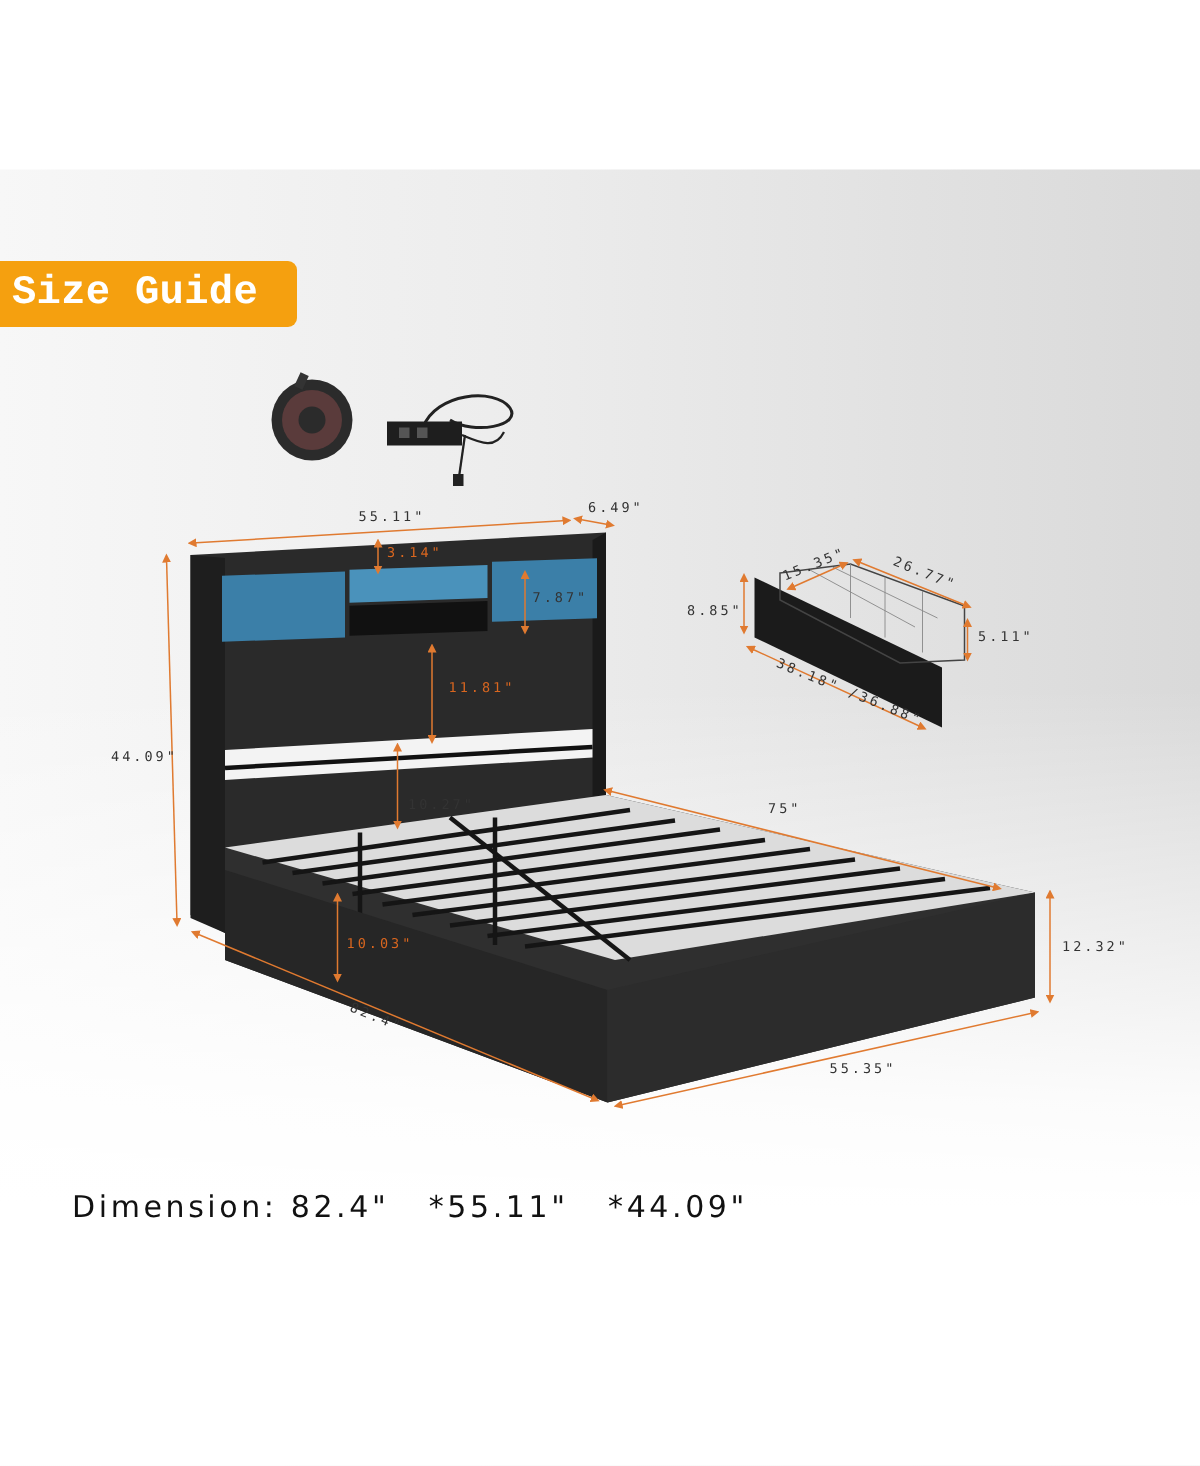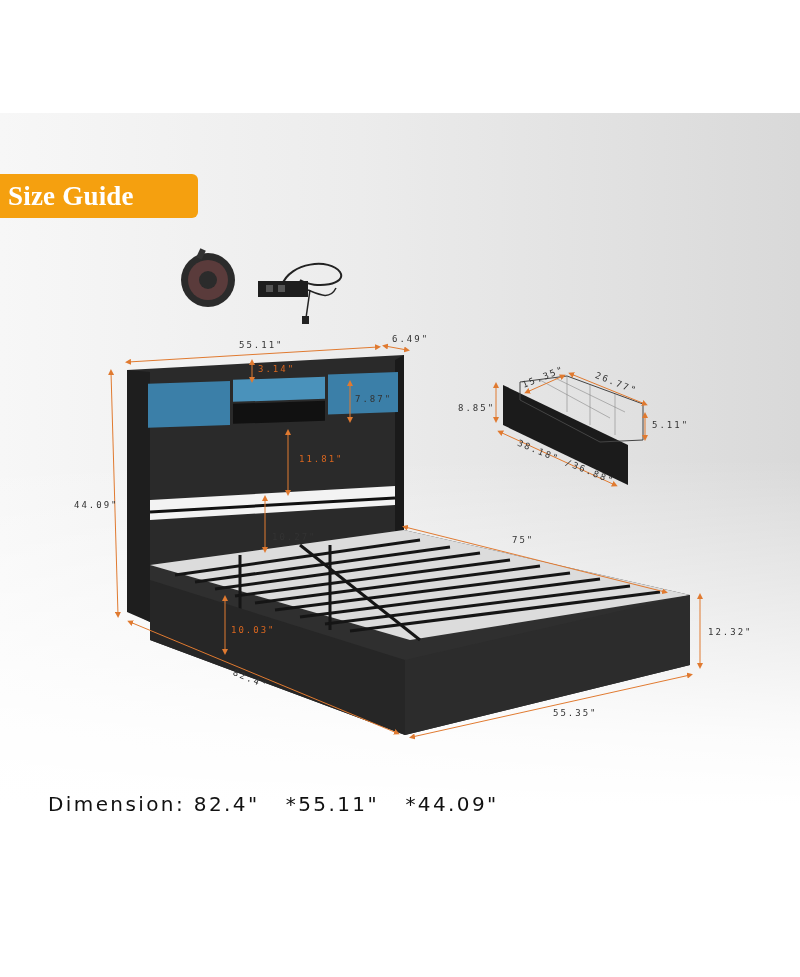--- a/index.html
+++ b/index.html
@@ -13,21 +13,21 @@
     background:
       linear-gradient(to bottom, rgba(255,255,255,0) 0%, rgba(255,255,255,0) 40%, rgba(255,255,255,0.9) 72%, #ffffff 80%),
       linear-gradient(to right, #f7f7f7 0%, #ececec 45%, #d9d9d9 100%);
   }
   .badge {
     position: absolute; left: 0; top: 174px; width: 198px; height: 44px;
     background: #f5a00f; border-radius: 0 6px 6px 0;
     display: flex; align-items: center;
   }
   .badge span {
-    color: #ffffff; font-family: Liberation Serif, serif; font-weight: bold;
+    color: #ffffff; font-family: Liberation Mono, monospace; font-weight: bold;
     font-size: 27px; margin-left: 8px; letter-spacing: 0.2px;
   }
   .illus { position: absolute; left: 0; top: 0; }
   .dim {
     position: absolute; font-family: "DejaVu Sans Mono", monospace; font-size: 9px;
     color: #333; letter-spacing: 2px; white-space: nowrap;
   }
   .dim.orange { color: #d9661f; }
   .footer {
     position: absolute; left: 48px; top: 792px;

